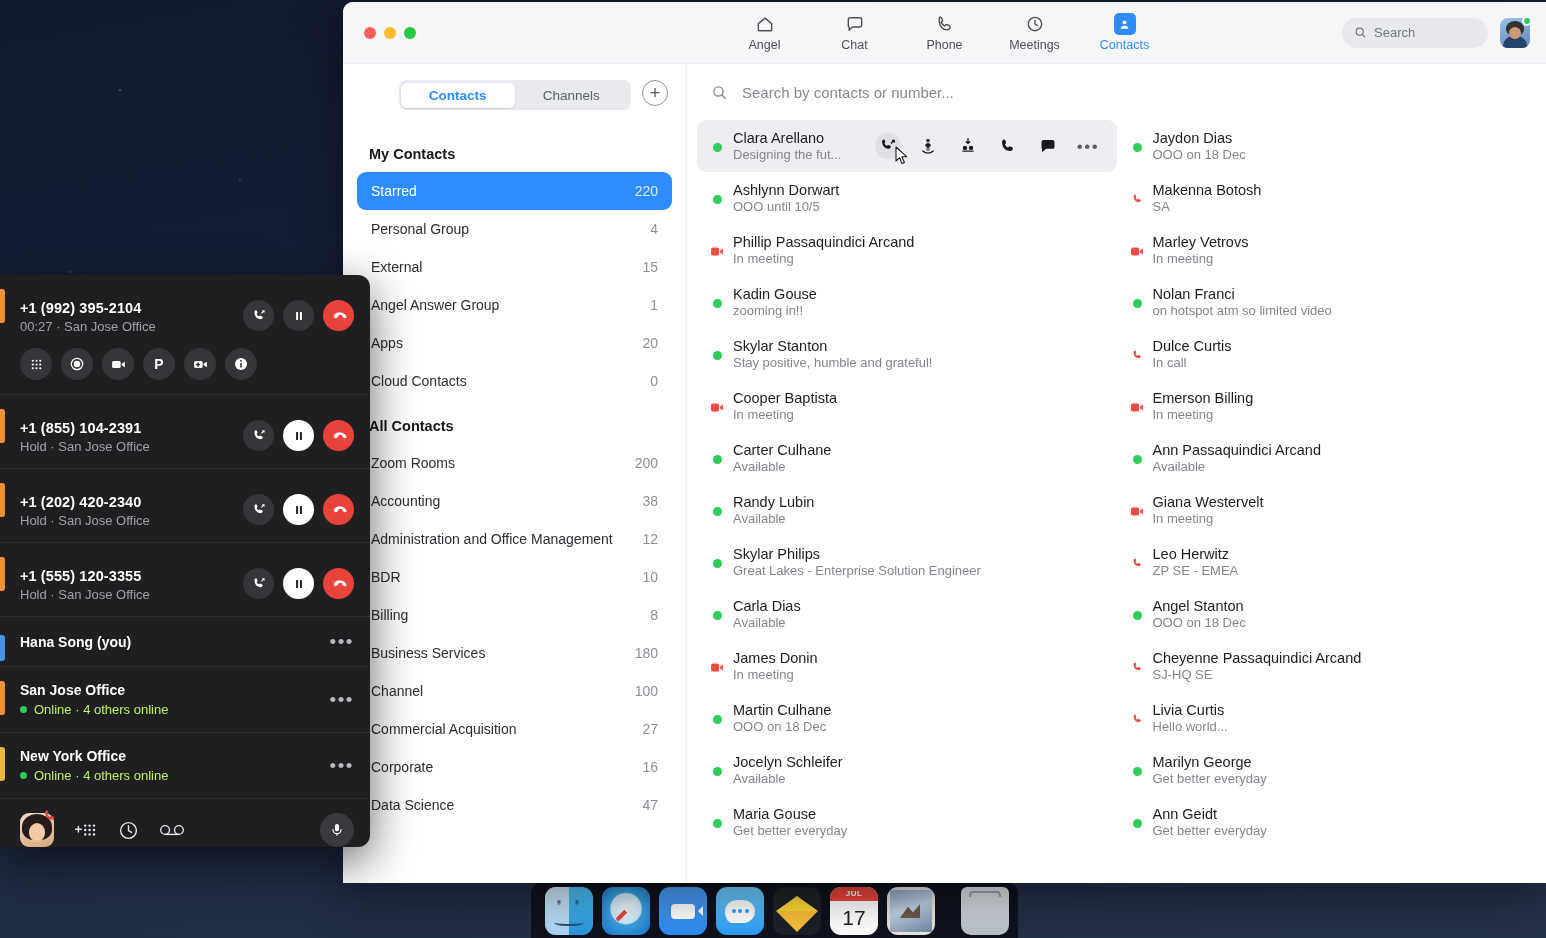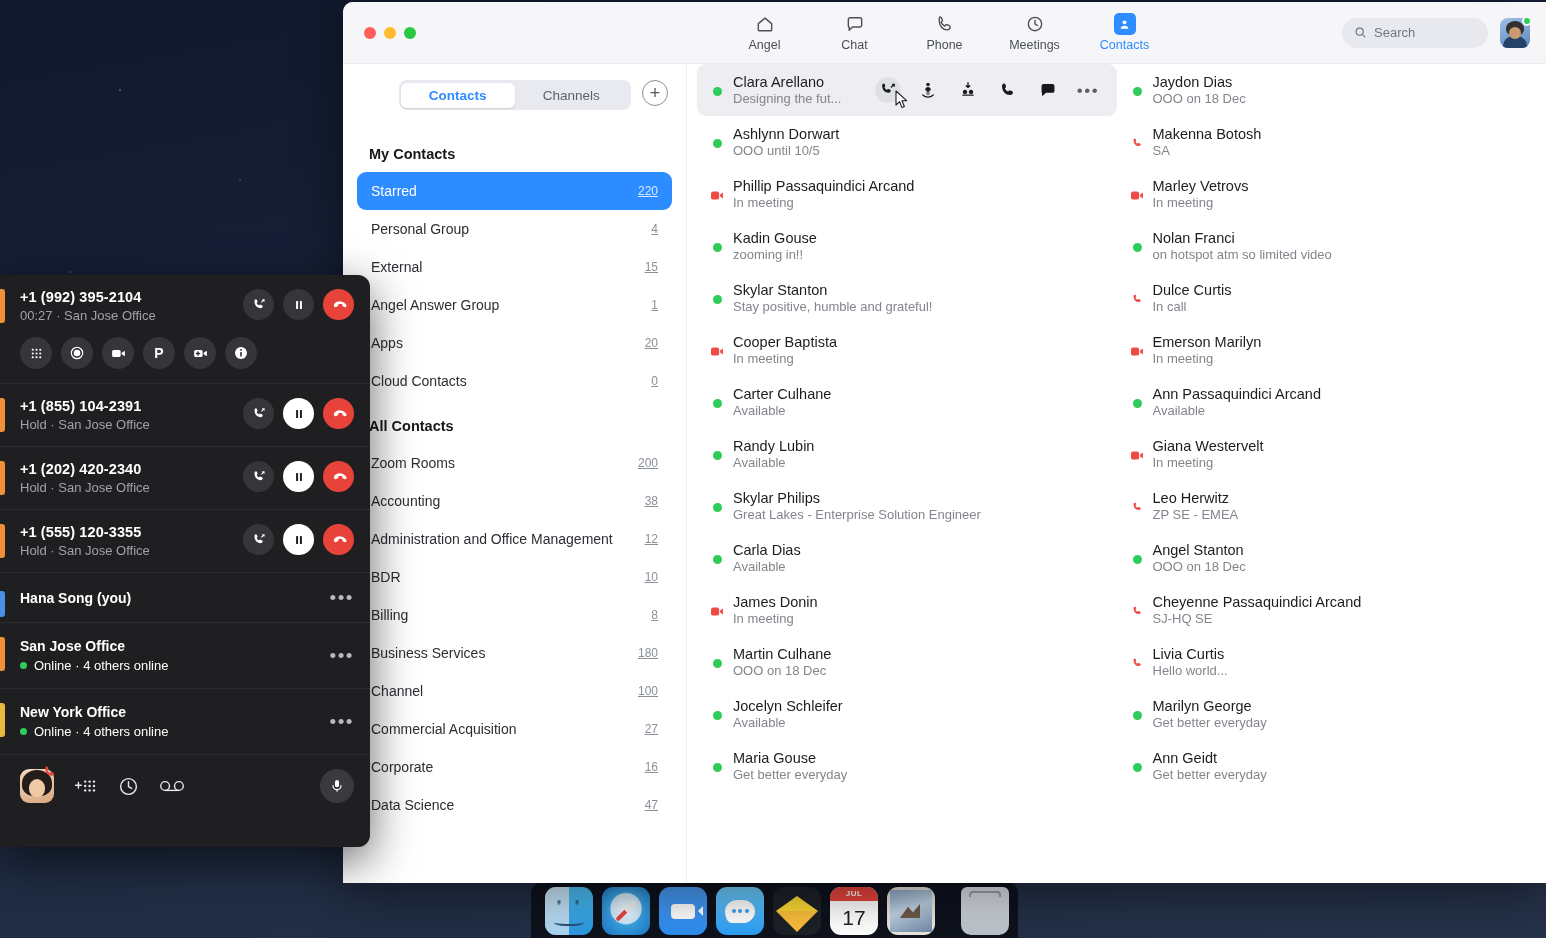--- a/index.html
+++ b/index.html
@@ -115,21 +115,21 @@
   .seg { flex: 1; display:flex;align-items:center;justify-content:center; font-size: 13.5px; border-radius: 6px; color:#5d626a; }
   .seg.active { background: #fff; color: #2d8cff; font-weight: bold; box-shadow: 0 1px 2px rgba(0,0,0,.12); }
   .plus-btn { position: absolute; right: 18px; top: 16px; width: 26px; height: 26px; border-radius:50%; border:1.4px solid #8b9097; display:flex;align-items:center;justify-content:center;color:#55595f;font-size:18px;line-height:1; }
 
   .group-title { font-size: 14.5px; font-weight: bold; color: #15171a; margin: 36px 0 10px 12px; }
   .nav-list { list-style:none; }
   .nav-row {
     height: 38px; display: flex; align-items: center; justify-content: space-between;
     padding: 0 14px; border-radius: 9px; font-size: 14px; color: #2b2e33;
   }
-  .nav-row .count { font-size: 12px; color: #8a9098; text-decoration: underline; }
+  .nav-row .count { font-size: 14px; color: #8a9098; }
   .nav-row.selected { background: #2d8cff; color: #fff; }
   .nav-row.selected .count { color: #dbeafe; }
 
   
   .content { flex: 1; display: flex; flex-direction: column; min-width: 0; }
   .content-search {
     height: 56px; display:flex; align-items:center; gap: 14px; padding: 0 24px;
   }
   .content-search .ph { font-size: 15px; color: #85898f; }
   .cols { flex:1; display: flex; padding: 0 10px; overflow: hidden; }
@@ -151,32 +151,32 @@
 
   
   .callpanel {
     position: absolute; left: 0; top: 275px; width: 370px; height: 572px;
     background: #1f1f21; border-radius: 0 12px 12px 0;
     box-shadow: 0 14px 46px rgba(0,0,0,.6); overflow: hidden; color: #fff;
   }
   .call-row { position: relative; padding: 14px 16px 14px 20px; border-bottom: 1px solid #2d2d30; }
   .bar { position: absolute; left: 0; top: 14px; width: 5px; height: 34px; border-radius: 0 3px 3px 0; }
   .bar.orange { background: #f0913a; } .bar.blue { background: #4a90e2; } .bar.yellow{background:#e9b83c;}
-  .call-head { display:flex; align-items:flex-start; justify-content: space-between; }
+  .call-head { display:flex; align-items:flex-start; justify-content: space-between; margin-top: 11px; }
   .call-num { font-size: 14.5px; font-weight: bold; letter-spacing:.1px; }
   .call-meta { font-size: 13px; color: #9fa3a8; margin-top: 3px; }
   .call-btns { display:flex; align-items:center; gap: 9px; }
   .cbtn { width: 31px;height:31px;border-radius:50%;display:flex;align-items:center;justify-content:center;background:#36363a;color:#fff; }
   .cbtn.white { background:#fff; color:#1f1f21; }
   .cbtn.red { background:#e8433a; color:#fff; }
   .call-tools { display:flex; gap: 9px; margin-top: 14px; }
   .tbtn { width: 32px;height:32px;border-radius:50%;background:#36363a;display:flex;align-items:center;justify-content:center;color:#fff;font-size:13px; }
   .line-row { position:relative; padding: 15px 16px 15px 20px; border-bottom: 1px solid #2d2d30; display:flex;align-items:center;justify-content:space-between; }
   .line-name { font-size: 14px; font-weight: bold; }
-  .line-sub { font-size: 13px; color:#ffffff; margin-top:4px; display:flex;align-items:center;gap:7px; }
+  .line-sub { font-size: 13px; color:#bef264; margin-top:4px; display:flex;align-items:center;gap:7px; }
   .line-sub .dot { width:7px;height:7px;border-radius:50%;background:#2ecc5a;display:block; }
   .dots { color:#b6bac0; font-size: 19px; letter-spacing: 1.5px; line-height:1; }
   .call-footer { display:flex;align-items:center;gap: 20px; padding: 14px 16px 14px 20px; }
   .me-ava { width: 34px;height:34px;border-radius:9px;position:relative;background:linear-gradient(160deg,#f3d9c4,#d9a87f); overflow:visible;}
   .me-ava .hair{position:absolute;left:2px;top:1px;width:30px;height:26px;border-radius:50% 50% 40% 40%;background:#241c18;}
   .me-ava .skin{position:absolute;left:9px;top:10px;width:16px;height:18px;border-radius:50% 50% 45% 45%;background:#f0c9a5;}
   .me-ava .ph-badge{position:absolute;right:-4px;top:-5px;width:16px;height:16px;color:#e8433a;}
   .footer-ico { color:#e7e9ec; display:flex;align-items:center;justify-content:center; }
   .mic-btn { margin-left:auto; width: 34px;height:34px;border-radius:50%;background:#3a3a3e;display:flex;align-items:center;justify-content:center;color:#fff; }
 </style>
@@ -363,20 +363,27 @@
           <span class="count">16</span>
         </li>
         <li class="nav-row">
           <span>Data Science</span>
           <span class="count">47</span>
         </li>
       </ul>
     </div>
 
     <div class="content">
+      <div class="content-search">
+        <svg width="17" height="17" viewBox="0 0 24 24" fill="none" stroke="#85898f" stroke-width="2" stroke-linecap="round">
+            <circle cx="10.5" cy="10.5" r="6.5"></circle>
+            <path d="M15.4 15.4 20 20"></path>
+          </svg>
+        <span class="ph">Search by contacts or number...</span>
+      </div>
 
       <div class="cols">
         <div class="col" id="col-left">
             <div class="contact hovered">
               <span class="c-status">
                 <span class="st-dot"></span>
               </span>
               <span class="c-text">
                 <div class="c-name">Clara Arellano</div>
                 <div class="c-sub">Designing the fut...</div>
@@ -602,21 +609,21 @@
               </span>
             </div>
             <div class="contact">
               <span class="c-status">
                 <svg width="14" height="11" viewBox="0 0 24 18" fill="#ef4b45">
                   <rect x="0" y="1.5" width="15" height="15" rx="4"></rect>
                   <path d="M16.8 7 22 3.4v11.2L16.8 11z"></path>
                 </svg>
               </span>
               <span class="c-text">
-                <div class="c-name">Emerson Marilyn</div>
+                <div class="c-name">Emerson Billing</div>
                 <div class="c-sub">In meeting</div>
               </span>
             </div>
             <div class="contact">
               <span class="c-status">
                 <span class="st-dot"></span>
               </span>
               <span class="c-text">
                 <div class="c-name">Ann Passaquindici Arcand</div>
                 <div class="c-sub">Available</div>

